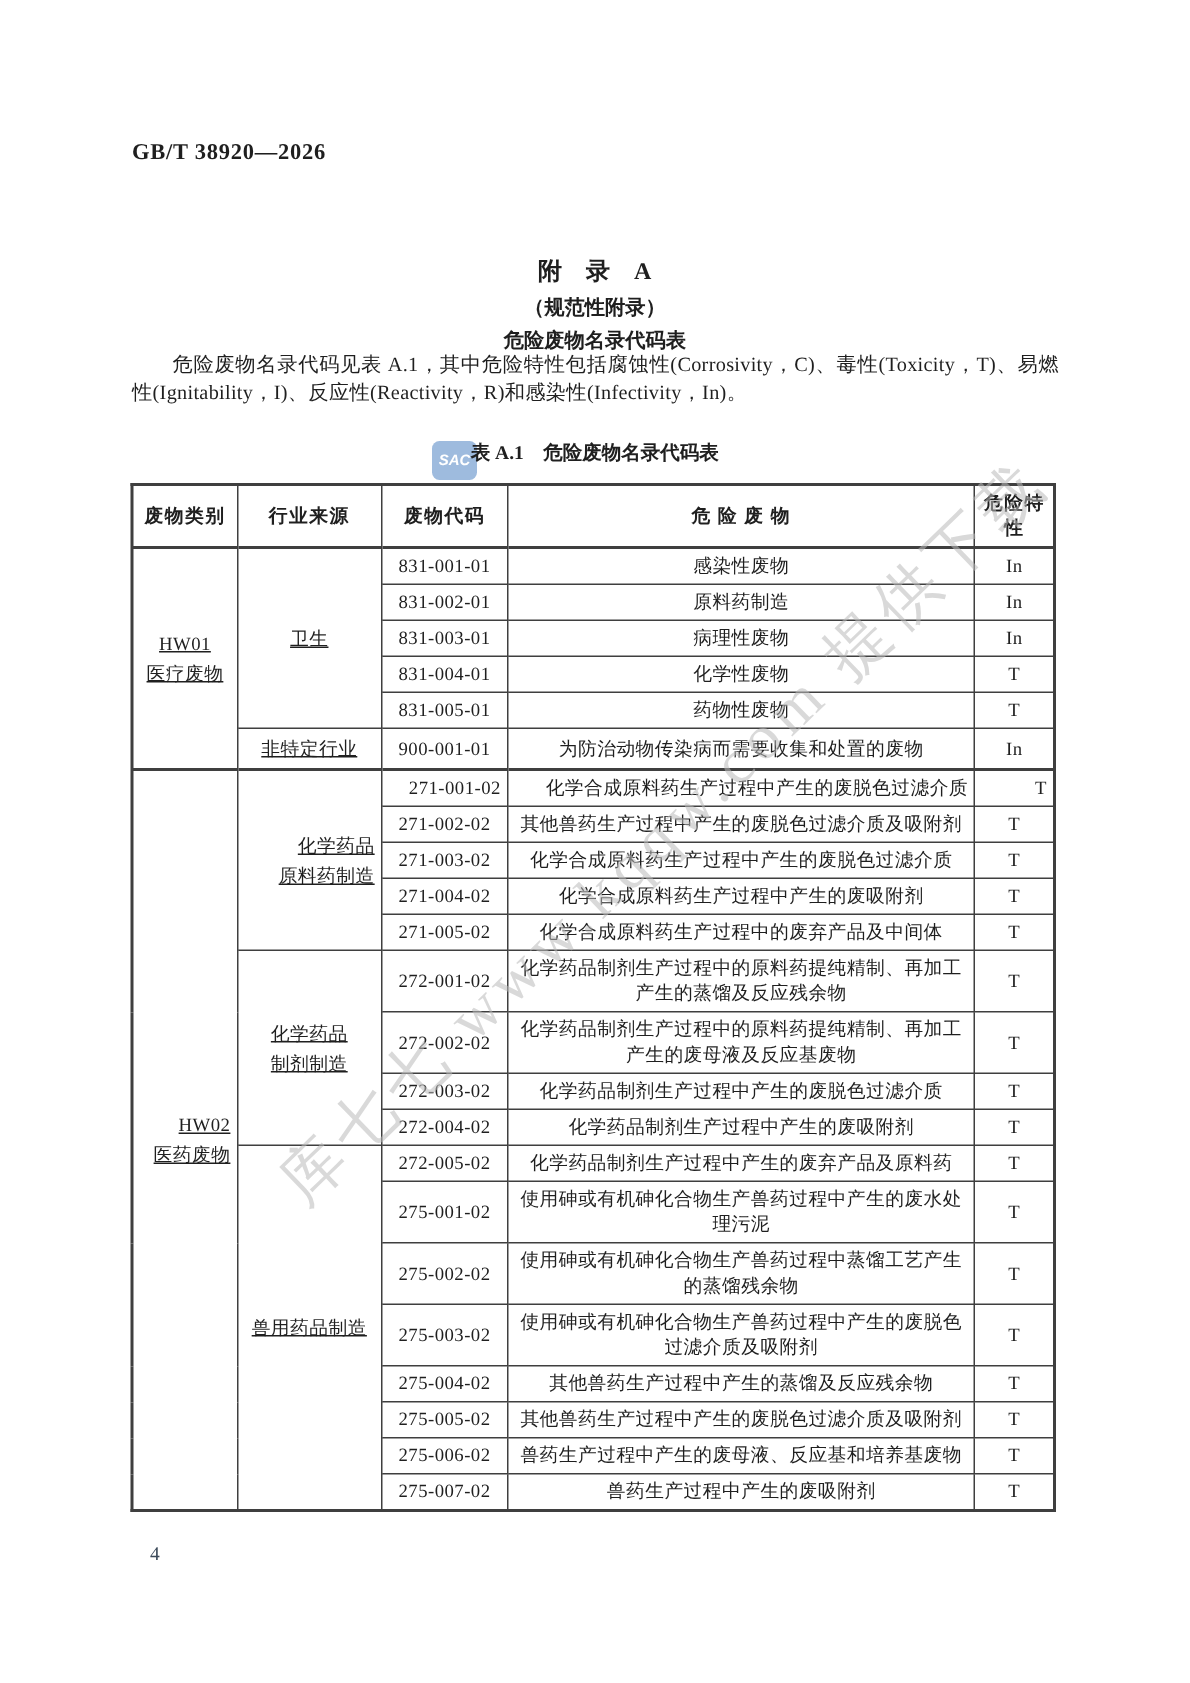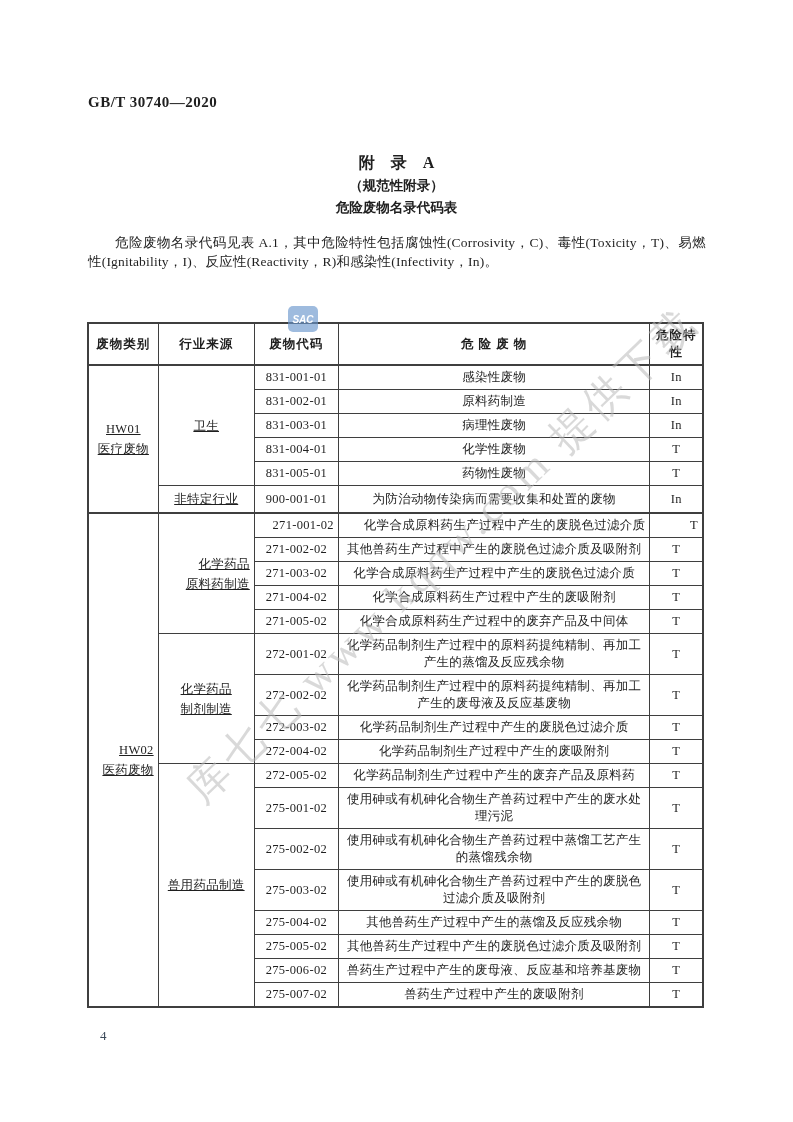--- a/index.html
+++ b/index.html
@@ -6,41 +6,40 @@
   html,body { background:#ffffff; }
   body {
     width:793px; height:1122px; position:relative; overflow:hidden;
     font-family:"Liberation Serif","DejaVu Serif",serif;
     color:#1f1f1f;
   }
   .std-num {
     position:absolute; left:88px; top:94px;
     font-weight:bold; font-size:15px; letter-spacing:0.5px;
   }
-  .title-block { position:absolute; top:151px; left:0; width:100%; text-align:center; }
+  .title-block { position:absolute; top:170px; left:0; width:100%; text-align:center; }
   .title-line1 { font-weight:bold; font-size:16px; line-height:24px; }
   .title-line2, .title-line3 { font-weight:bold; font-size:13.5px; line-height:22px; }
   .intro {
     position:absolute; top:233px; left:88px; width:618px;
     font-size:13.5px; line-height:19px; text-align:justify; text-indent:2em;
     letter-spacing:0.2px;
   }
   .caption-row { position:absolute; top:292px; left:0; width:100%; height:26px; }
   .caption-text {
     position:relative; z-index:2; text-align:center;
     font-weight:bold; font-size:13px; line-height:20px;
   }
   .sac-badge {
     position:absolute; z-index:1; left:288px; top:2px;
     width:30px; height:26px; border-radius:5px;
     background:rgba(106,150,205,0.65);
     color:#ffffff; font-size:10px; font-weight:bold; font-style:italic;
     display:flex; align-items:center; justify-content:center;
     font-family:"Liberation Sans",sans-serif;
-    margin-top:12px;
   }
   .table-wrap { position:absolute; top:322px; left:87px; }
   table.waste {
     border-collapse:collapse; table-layout:fixed; width:617px;
     font-size:12.5px;
   }
   table.waste th, table.waste td {
     border:1px solid #3f3f3f; text-align:center; vertical-align:middle;
     padding:3px 4px; line-height:17px; letter-spacing:0.3px;
   }
@@ -61,32 +60,33 @@
     font-family:"Liberation Serif","DejaVu Serif",serif;
   }
   .page-num {
     position:absolute; left:100px; top:1028px;
     font-size:13px; color:#3c4a5a;
   }
 </style>
 </head>
 <body>
 
-<div class="std-num">GB/T 30740—2020</div>
+<div class="std-num">GB/T 38920—2026</div>
 
 <div class="title-block">
   <div class="title-line1">附　录　A</div>
   <div class="title-line2">（规范性附录）</div>
   <div class="title-line3">危险废物名录代码表</div>
 </div>
 
 <div class="intro">危险废物名录代码见表 A.1，其中危险特性包括腐蚀性(Corrosivity，C)、毒性(Toxicity，T)、易燃性(Ignitability，I)、反应性(Reactivity，R)和感染性(Infectivity，In)。</div>
 
 <div class="caption-row">
   <div class="sac-badge">SAC</div>
+  <div class="caption-text">表 A.1　危险废物名录代码表</div>
 </div>
 
 <div class="table-wrap">
   <table class="waste">
     <colgroup>
         <col style="width: 70px;">
         <col style="width: 96px;">
         <col style="width: 84px;">
         <col style="width: 311px;">
         <col style="width: 53px;">

